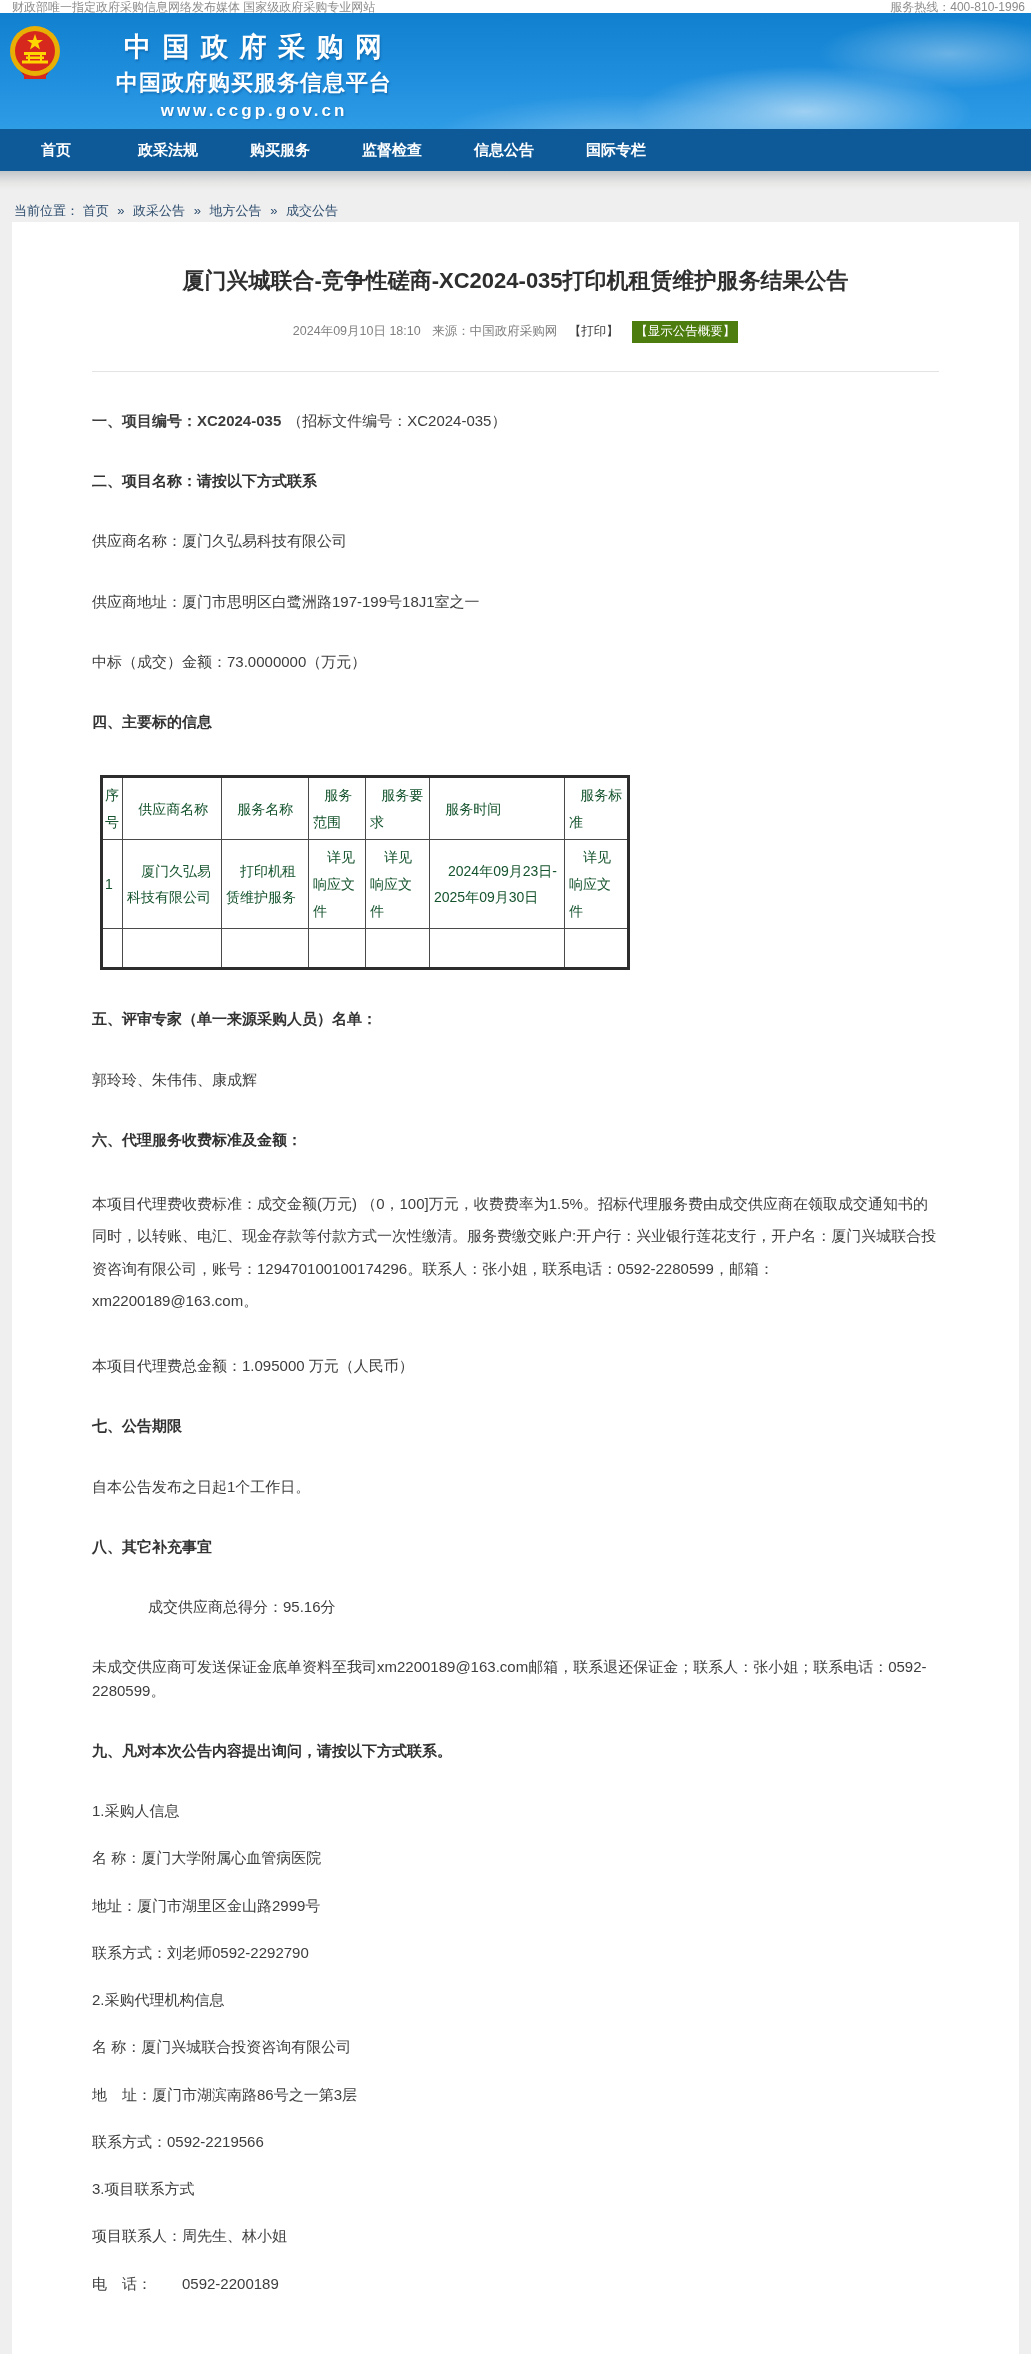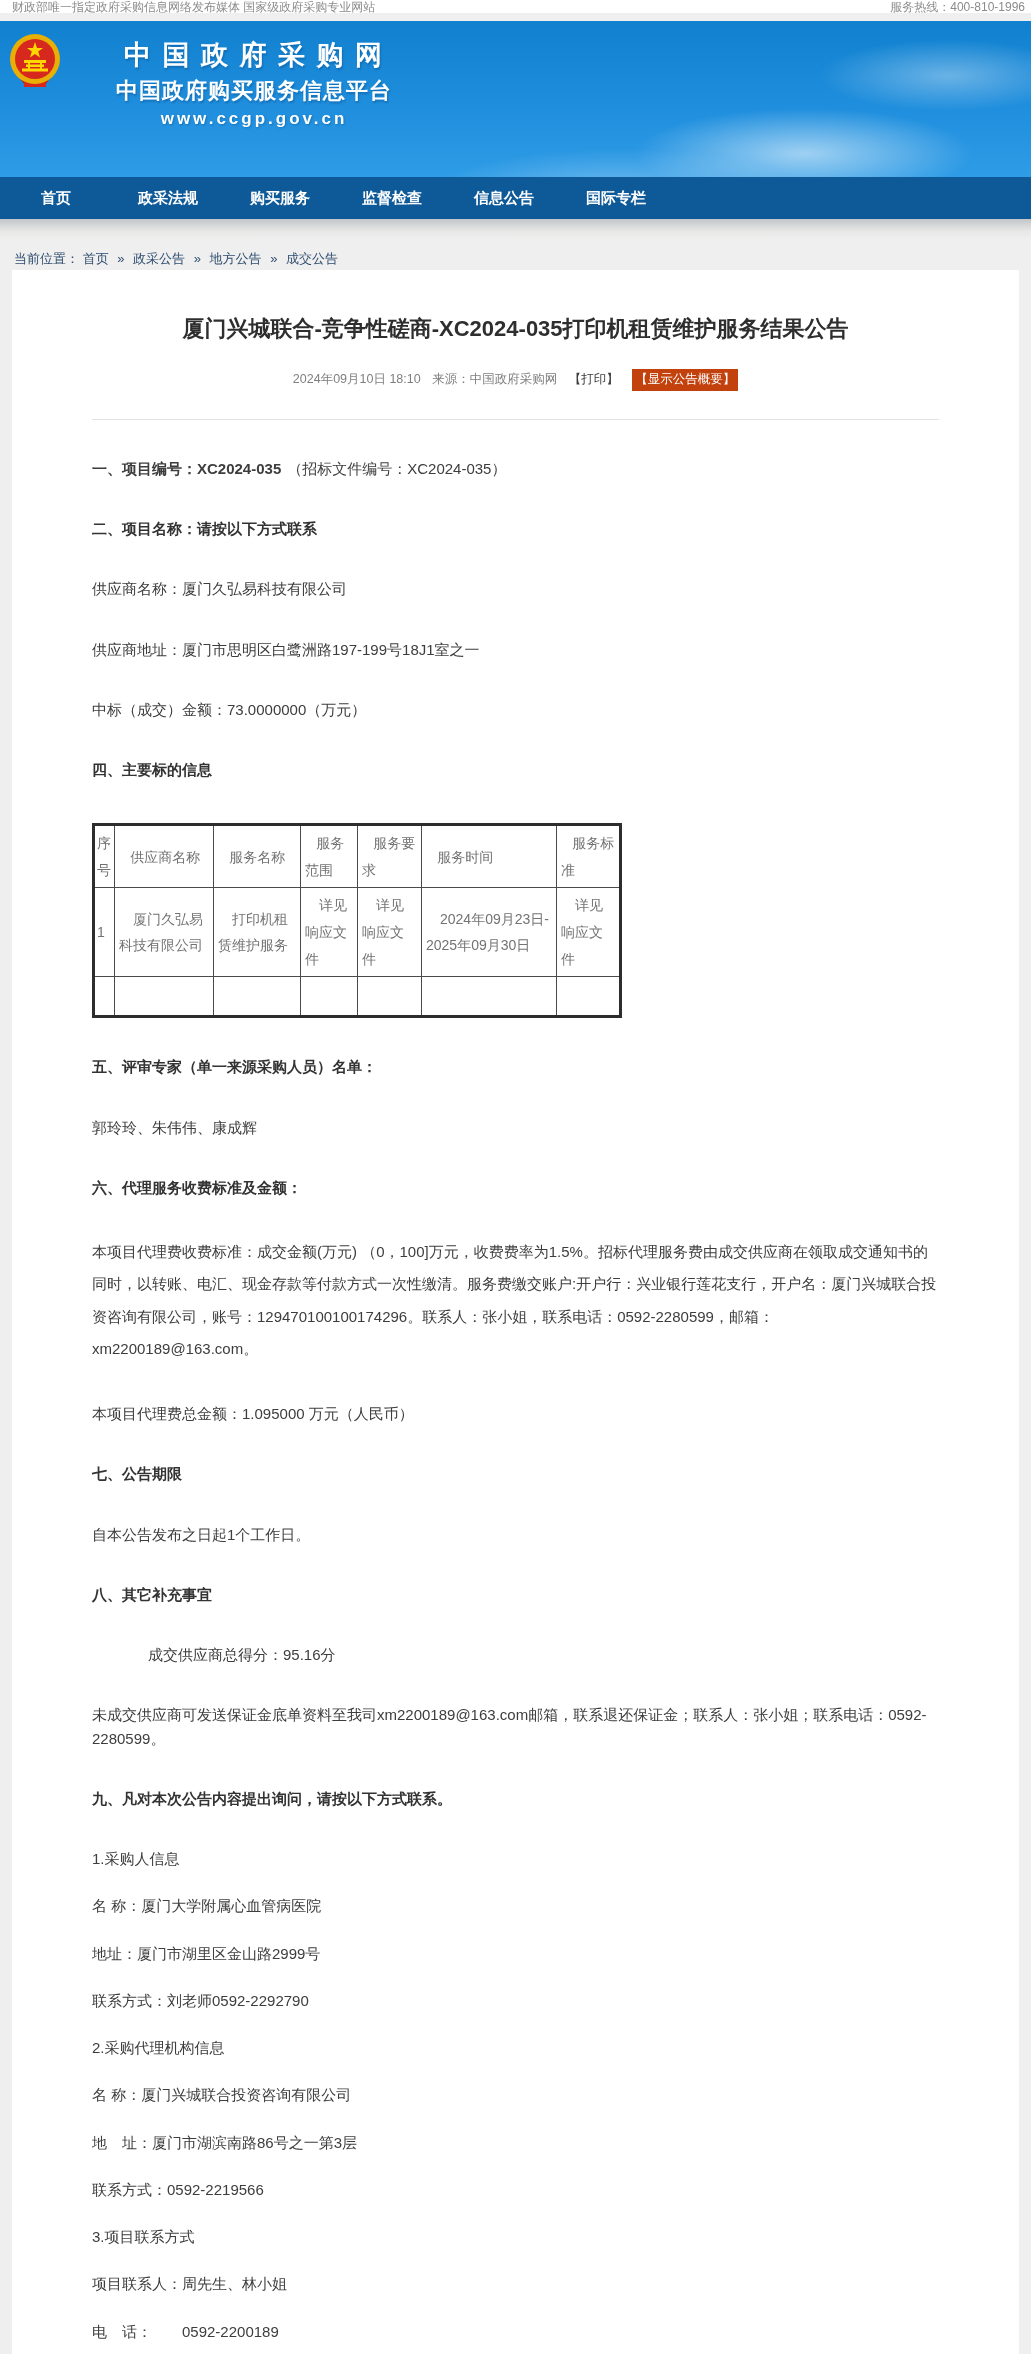--- a/index.html
+++ b/index.html
@@ -11,28 +11,27 @@
   }
   
   .topbar {
     height:13px; background:#ffffff; overflow:hidden;
     display:flex; justify-content:space-between;
     padding:0 6px 0 12px;
     font-size:12px; line-height:15px; color:#8b8b8b;
   }
   
   .banner {
-    position:relative; height:156px;
+    position:relative; height:116px;
     background:
       radial-gradient(ellipse 260px 70px at 78% 85%, rgba(255,255,255,0.55), rgba(255,255,255,0) 65%),
       radial-gradient(ellipse 200px 55px at 92% 35%, rgba(255,255,255,0.35), rgba(255,255,255,0) 65%),
       radial-gradient(ellipse 300px 80px at 60% 115%, rgba(255,255,255,0.35), rgba(255,255,255,0) 65%),
       linear-gradient(180deg,#1181cf 0%, #1f8edd 55%, #2f9ce6 100%);
     overflow:hidden;
-    margin-top:8px;
   }
   .emblem { position:absolute; left:9px; top:12px; width:52px; height:66px; }
   .banner-text { position:absolute; left:86px; top:16px; width:336px; text-align:center; color:#fff; }
   .banner-line1 { font-size:27px; font-weight:bold; letter-spacing:2px; white-space:nowrap; text-shadow:1px 2px 2px rgba(0,60,120,0.35); }
   .banner-line2 { font-size:22px; font-weight:bold; letter-spacing:1px; white-space:nowrap; margin-top:3px; text-shadow:1px 2px 2px rgba(0,60,120,0.35); }
   .banner-line3 { font-size:17px; font-weight:bold; letter-spacing:3px; margin-top:3px; text-shadow:1px 1px 2px rgba(0,60,120,0.35); }
   
   .navbar { height:42px; background:#0e5998; display:flex; align-items:center; }
   .nav-item { width:112px; text-align:center; color:#ffffff; font-size:15px; font-weight:bold; cursor:pointer; }
   .nav-shadow { height:20px; background:linear-gradient(180deg,#c2c6c9 0%, #e7e7e6 60%, #efefef 100%); }
@@ -43,33 +42,33 @@
   .crumb-sep { margin:0 5px; }
   
   .content {
     margin:0 12px; background:#ffffff; min-height:2116px;
     padding:44px 80px 60px;
   }
   .title { text-align:center; font-size:22px; font-weight:bold; color:#2e2e2e; line-height:1.4; margin:0 0 24px; }
   .meta { text-align:center; font-size:12.5px; color:#7f7f7f; margin-bottom:28px; white-space:nowrap; }
   .meta .src { margin-left:8px; }
   .meta .print { color:#3c3c3c; margin-left:8px; cursor:pointer; }
-  .badge { background:#c2410c; color:#ffffff; padding:2px 3px 3px; margin-left:10px; cursor:pointer; display:inline-block; }
+  .badge { background:#4d7c0f; color:#ffffff; padding:2px 3px 3px; margin-left:10px; cursor:pointer; display:inline-block; }
   .divider { border:none; border-top:1px solid #e3e3e3; margin:0; }
   
   .para { font-size:15px; color:#3d3d3d; line-height:1.55; margin:37px 0; }
   .para.bold { font-weight:bold; color:#333333; }
   .para.long { line-height:2.15; margin:30px 0; }
   .para.indent { text-indent:56px; }
   .para.tight { margin:24px 0; }
   .rest { margin-left:6px; font-weight:normal; }
   
   .info-table {
     border-collapse:collapse; border:3px solid #2d2d2d;
-    margin:42px 0 10px; font-size:14px; color:#737373;
+    margin:42px 8px 10px; font-size:14px; color:#14532d;
     table-layout:fixed; word-break:break-all;
   }
   .info-table th, .info-table td {
     border:1px solid #4a4a4a; vertical-align:middle;
     font-weight:normal; text-align:left; padding:4px 4px; line-height:1.9;
   }
   .info-table th { text-indent:0.8em; }
   .info-table th.no-indent, .info-table td.no-indent { text-indent:0; padding:4px 2px; }
   .info-table td.c { text-indent:1em; }
   .row-head { height:62px; }

